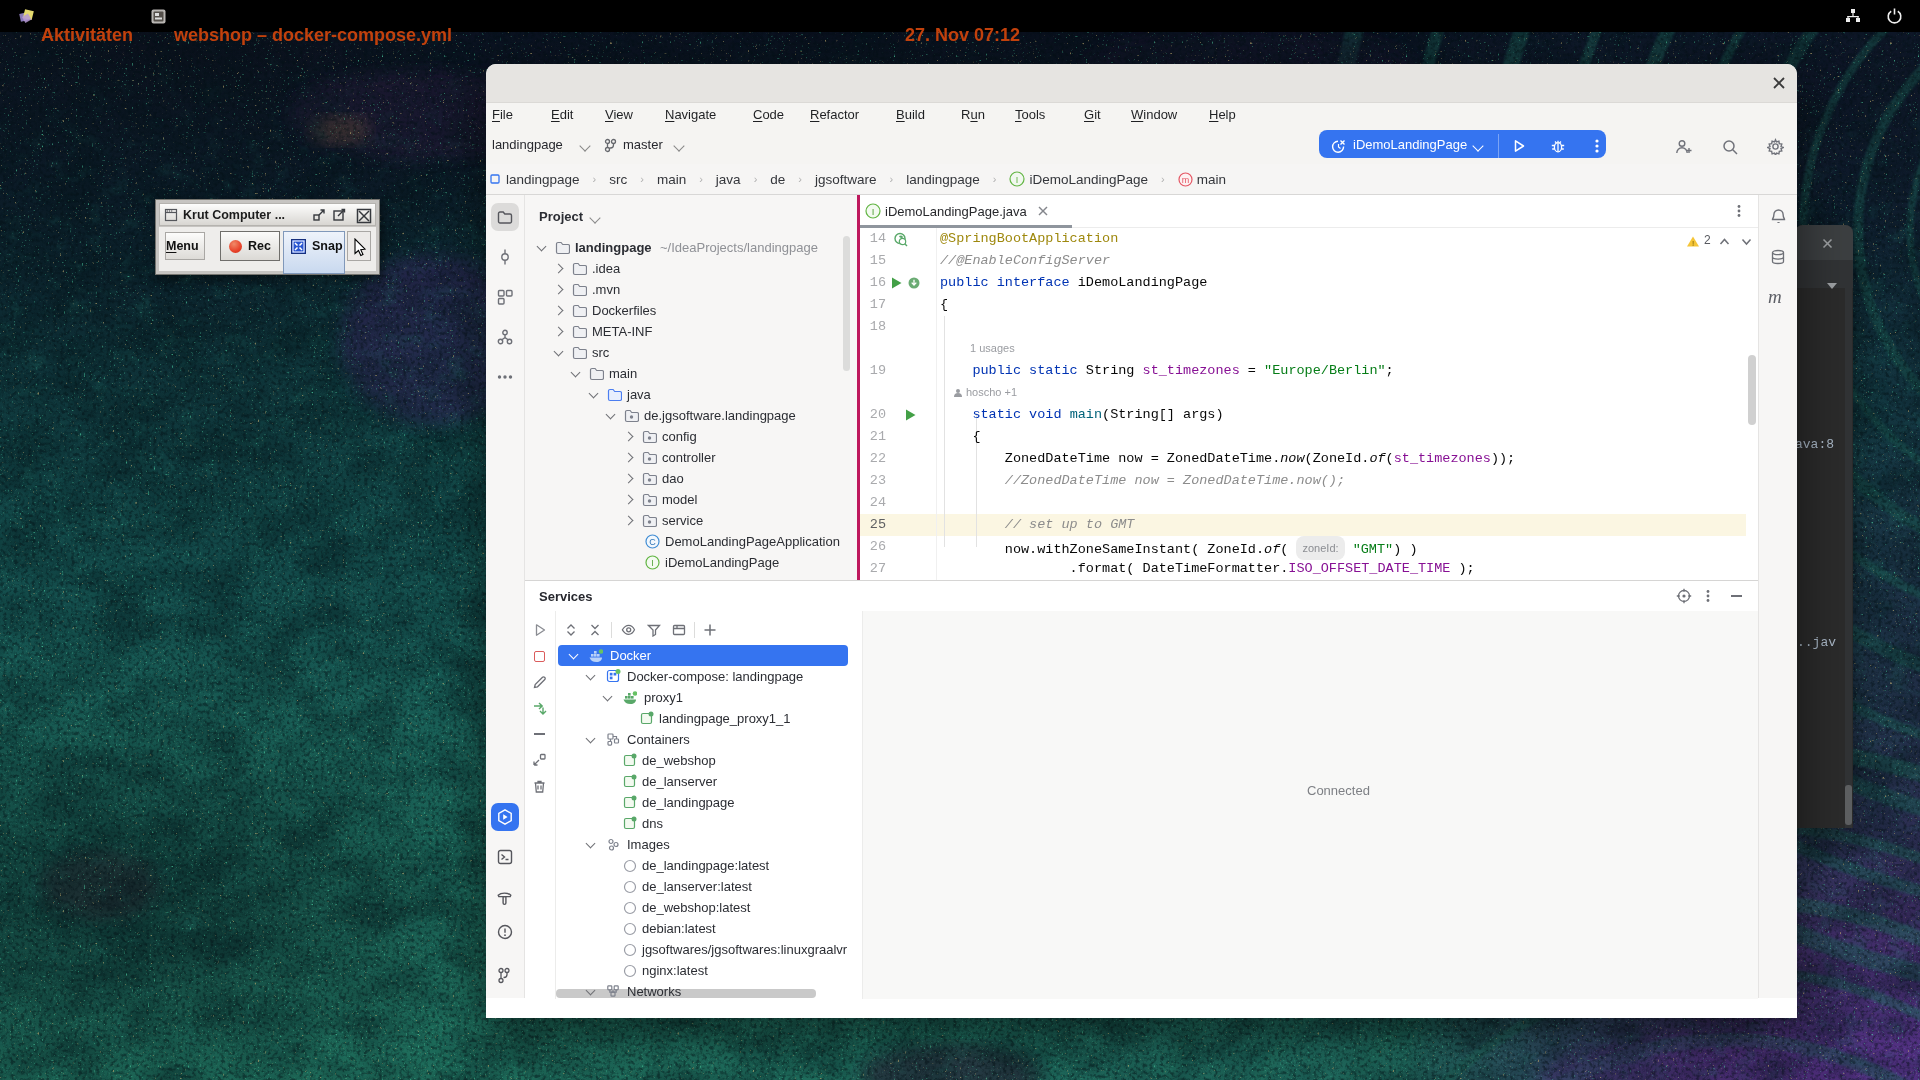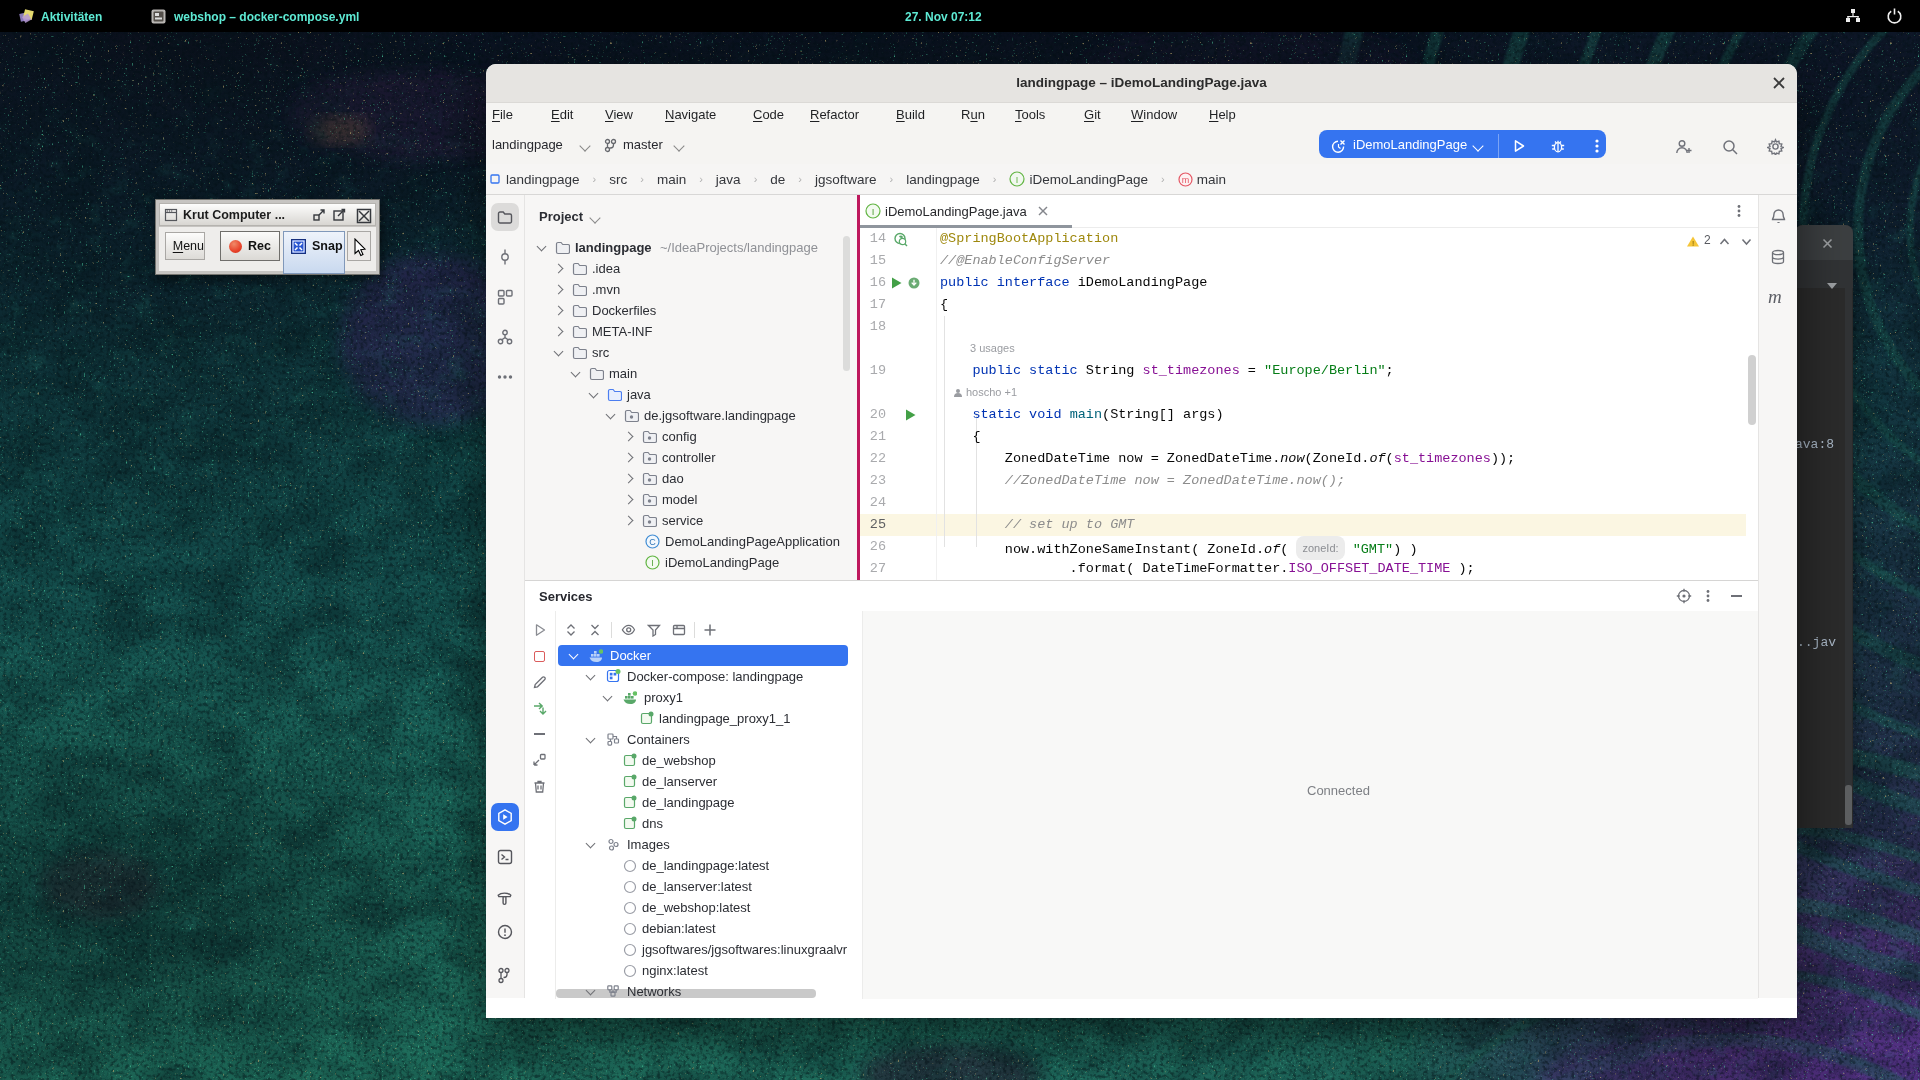--- a/index.html
+++ b/index.html
@@ -1,19 +1,19 @@
 <!DOCTYPE html>
 <html><head><meta charset="utf-8">
 <style>
 *{margin:0;padding:0;box-sizing:border-box}
 html,body{width:1920px;height:1080px;overflow:hidden;background:#0d2e33;font-family:"Liberation Sans",sans-serif}
 .abs{position:absolute}
 #desktop{position:absolute;left:0;top:32px;width:1920px;height:1048px}
 #topbar{position:absolute;left:0;top:0;width:1920px;height:32px;background:#000;color:#fff;z-index:50}
-#topbar .t{position:absolute;font-size:12px;font-weight:700;top:10px;color:#5eead4}
+#topbar .t{position:absolute;font-size:18px;font-weight:700;top:25px;color:#c2410c}
 #ide{position:absolute;left:486px;top:64px;width:1311px;height:954px;background:#fff;border-radius:10px 10px 0 0;box-shadow:0 15px 50px rgba(0,0,0,.55);z-index:20;font-size:13px;color:#27282e}
 #ide .sec{position:absolute;left:0;width:1311px}
 #titlebar{top:0;height:39px;background:#e6e4e1;border-radius:10px 10px 0 0;border-bottom:1px solid #dbd9d6}
 #menubar{top:39px;height:24px;background:#f5f4f2}
 #toolbar{top:63px;height:37px;background:#f5f4f2}
 #navbar{top:100px;height:31px;background:#f6f5f4;border-bottom:1px solid #d8d7d6}
 #services{top:516px;height:418px;background:#fff;border-top:1px solid #d6d5d4}
 #statusbar{top:934px;height:20px;background:#f5f4f2;border-top:1px solid #d4d3d2;color:#44464d}
 .stripe{position:absolute;top:131px;width:39px;height:803px;background:#f7f6f5}
 #lstripe{left:0;border-right:1px solid #e5e4e3}
@@ -259,21 +259,20 @@
 <svg class="abs" style="left:31px;top:57px" width="12" height="8">
       <path d="M1 1 L6 7 L11 1 Z" fill="#9da0a3"></path>
     </svg>
 <div class="abs" style="left:0;top:212px;font-family:'Liberation Mono',monospace;font-size:13px;color:#a9b7c6">ava:8</div>
 <div class="abs" style="left:2px;top:410px;font-family:'Liberation Mono',monospace;font-size:13px;color:#a9b7c6">..jav</div>
 <div class="abs" style="left:50px;top:63px;width:7px;height:540px;background:#313335"></div>
 <div class="abs" style="left:50px;top:560px;width:7px;height:40px;background:#5d5f61;border-radius:3px"></div>
 </div>
 <div id="ide">
 <div class="sec" id="titlebar">
-<div style="position:absolute;left:0;right:0;top:11px;text-align:center;font-weight:700;font-size:13.5px;color:#2c2c2c">landingpage – iDemoLandingPage.java</div>
 <svg class="abs" style="left:1286px;top:12px" width="14" height="14" stroke="#3a3a3a" stroke-width="1.8">
         <line x1="2" y1="2" x2="12" y2="12"></line>
         <line x1="12" y1="2" x2="2" y2="12"></line>
       </svg>
 </div>
 <div class="sec" id="menubar" style="font-size:13px;color:#1f2023">
 <span class="abs" style="left:6px;top:4px"><u>F</u>ile</span>
 <span class="abs" style="left:65px;top:4px"><u>E</u>dit</span>
 <span class="abs" style="left:119px;top:4px"><u>V</u>iew</span>
 <span class="abs" style="left:179px;top:4px"><u>N</u>avigate</span>
@@ -607,21 +606,21 @@
         <path d="M2 1.5 L11.5 7 L2 12.5 Z" fill="#43a047"></path>
       </svg>
 <div class="abs" style="left:76px;top:33px;width:1px;height:352px;background:#f0f0f0"></div>
 <div class="abs" style="left:84px;top:121px;width:1px;height:231px;background:#e2e2e2"></div>
 <div class="abs" style="left:116px;top:220px;width:1px;height:132px;background:#e2e2e2"></div>
 <div class="abs mono" style="left:0;top:33px;color:#080808">
 <div class="krow" style="left:80px;top:0"><span class="ann">@SpringBootApplication</span></div>
 <div class="krow" style="left:80px;top:22px"><span class="com">//@EnableConfigServer</span></div>
 <div class="krow" style="left:80px;top:44px"><span class="kw">public interface</span> iDemoLandingPage</div>
 <div class="krow" style="left:80px;top:66px">{</div>
-<div class="abs inlay" style="left:110px;top:114px;white-space:nowrap">3 usages</div>
+<div class="abs inlay" style="left:110px;top:114px;white-space:nowrap">1 usages</div>
 <div class="krow" style="left:80px;top:132px"><span class="kw">    public static</span> String <span class="fld">st_timezones</span> = <span class="str">"Europe/Berlin"</span>;</div>
 <div class="abs inlay" style="left:106px;top:158px;white-space:nowrap">hoscho +1</div>
 <svg class="abs" style="left:93px;top:160px" width="10" height="10" fill="#9a9ca1">
           <circle cx="5" cy="3" r="2"></circle>
           <path d="M1 9 a4 4 0 0 1 8 0z"></path>
         </svg>
 <div class="krow" style="left:80px;top:176px"><span class="kw">    static void</span> <span class="dec">main</span>(String[] args)</div>
 <div class="krow" style="left:80px;top:198px">    {</div>
 <div class="krow" style="left:80px;top:220px">        ZonedDateTime now = ZonedDateTime.<i>now</i>(ZoneId.<i>of</i>(<span class="fld">st_timezones</span>));</div>
 <div class="krow" style="left:80px;top:242px"><span class="com">        //ZonedDateTime now = ZonedDateTime.now();</span></div>
@@ -834,21 +833,21 @@
         <rect x="2" y="3" width="9" height="9"></rect>
         <path d="M6 8 L12.5 1.5 M9.5 1.5 H12.5 V4.5"></path>
       </svg>
 <svg class="abs" style="left:196px;top:4px" width="16" height="16" fill="none" stroke="#35383d" stroke-width="1.5">
         <rect x="1.5" y="1.5" width="13" height="13"></rect>
         <line x1="3" y1="3" x2="13" y2="13"></line>
         <line x1="13" y1="3" x2="3" y2="13"></line>
       </svg>
 </div>
 <div class="abs" style="left:3px;top:27px;width:217px;height:44px;background:#eeedeb">
-<div class="abs" style="left:6px;top:5px;width:40px;height:28px;background:linear-gradient(#fcfcfb,#dddbd7);border:1px solid #a9a7a4;text-align:right;line-height:27px;font-weight:400;font-size:12.5px;color:#111"><u>M</u>enu</div>
+<div class="abs" style="left:6px;top:5px;width:40px;height:28px;background:linear-gradient(#fcfcfb,#dddbd7);border:1px solid #a9a7a4;text-align:left;line-height:27px;font-weight:700;font-size:12.5px;color:#111"><u>M</u>enu</div>
 <div class="abs" style="left:61px;top:4px;width:60px;height:30px;background:linear-gradient(#fbfbfa,#dbd9d5);border:1px solid #6f6e6b;line-height:28px;font-weight:700;font-size:12.5px;color:#111">
         <span style="position:absolute;left:8px;top:8px;width:13px;height:13px;background:radial-gradient(circle at 5px 4px,#f08a68,#e8422a 60%,#c52f17);border-radius:50%"></span>
         <span style="position:absolute;left:27px">Rec</span>
       </div>
 <div class="abs" style="left:124px;top:4px;width:62px;height:43px;background:linear-gradient(#eef3fb,#c9d9ef);border:1px solid #8098ba;line-height:28px;font-weight:700;font-size:12.5px;color:#111">
         <svg style="position:absolute;left:7px;top:7px" width="15" height="15">
           <rect x="0.5" y="0.5" width="14" height="14" fill="#2a57d2" stroke="#16307e"></rect>
           <rect x="2" y="2" width="11" height="11" fill="none" stroke="#fff" stroke-width="1"></rect>
           <path d="M4 4 l2.5 2.5 M11 4 l-2.5 2.5 M4 11 l2.5-2.5 M11 11 l-2.5-2.5" stroke="#fff" stroke-width="1.5"></path>
         </svg>

